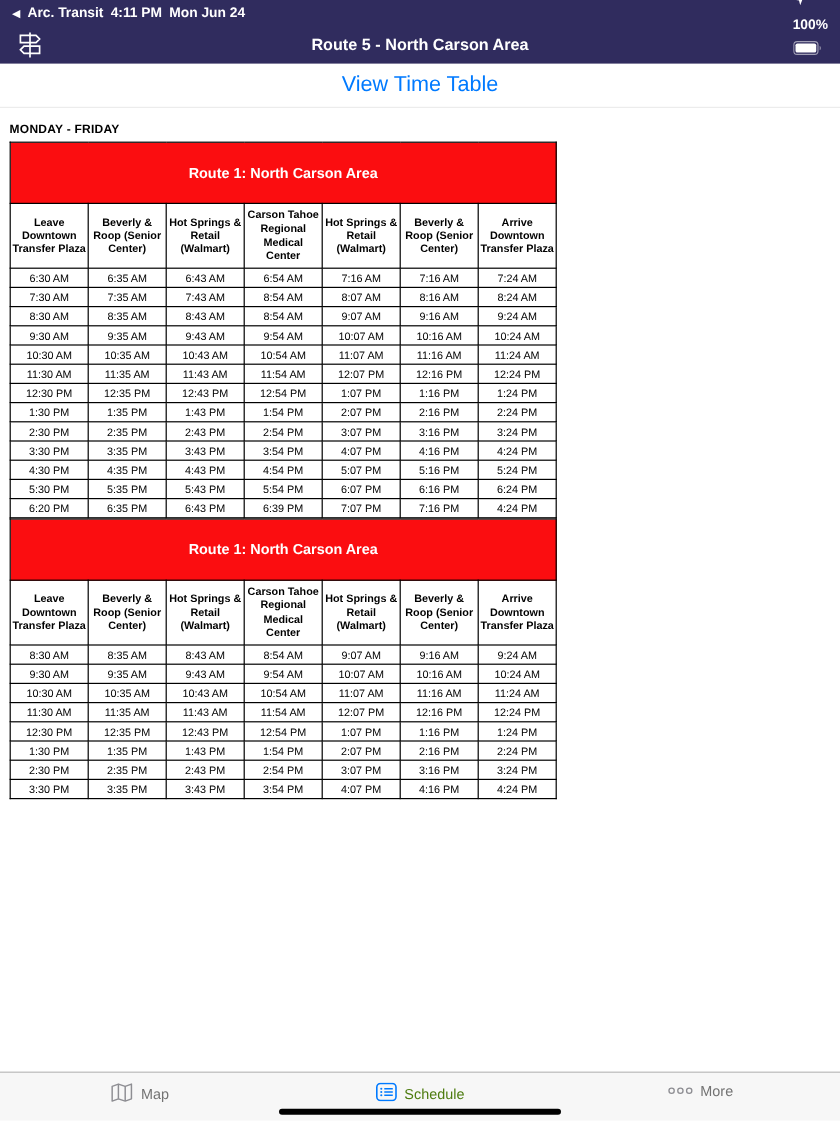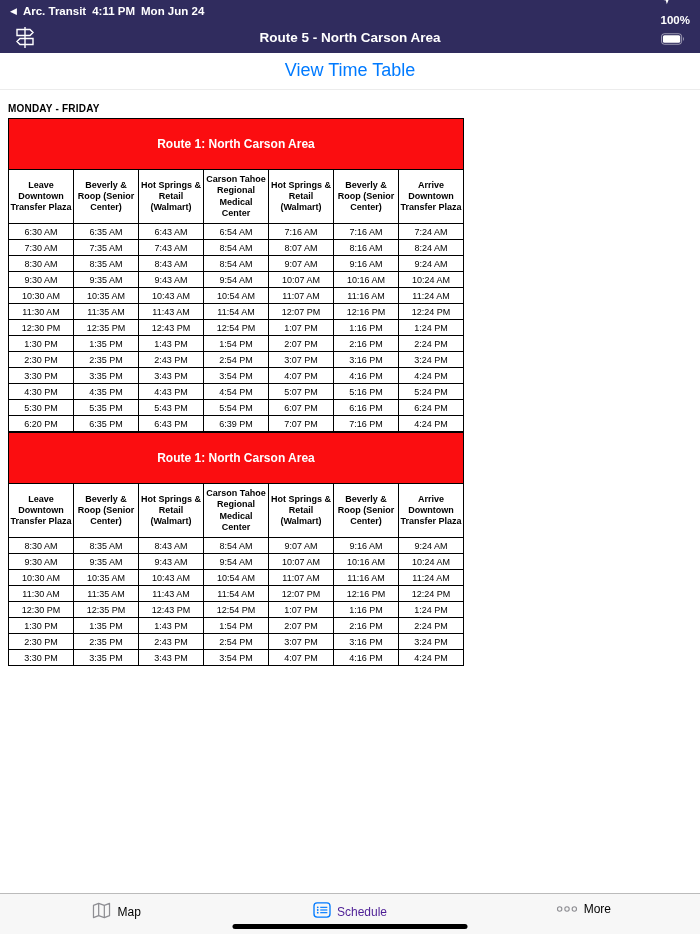--- a/index.html
+++ b/index.html
@@ -57,23 +57,23 @@
 
   
   .tab-bar {
     position: absolute; left: 0; right: 0; bottom: 0; height: 41px;
     background: #f7f7f7; border-top: 1px solid #bbbbbb;
     display: flex; align-items: flex-start; box-sizing: border-box;
     padding-top: 8px;
   }
   .tab-item {
     flex: 1; display: flex; justify-content: center; align-items: center;
-    gap: 6px; font-size: 12px; color: #000000; cursor: pointer;
-  }
-  .tab-item.active { color: #4c1d95; }
+    gap: 6px; font-size: 12px; color: #737373; cursor: pointer;
+  }
+  .tab-item.active { color: #4d7c0f; }
   .home-indicator {
     position: absolute; bottom: 5px; left: 50%; transform: translateX(-50%);
     width: 235px; height: 5px; border-radius: 3px; background: #000;
   }
 </style>
 </head>
 <body>
 
 <div class="screen">
 

